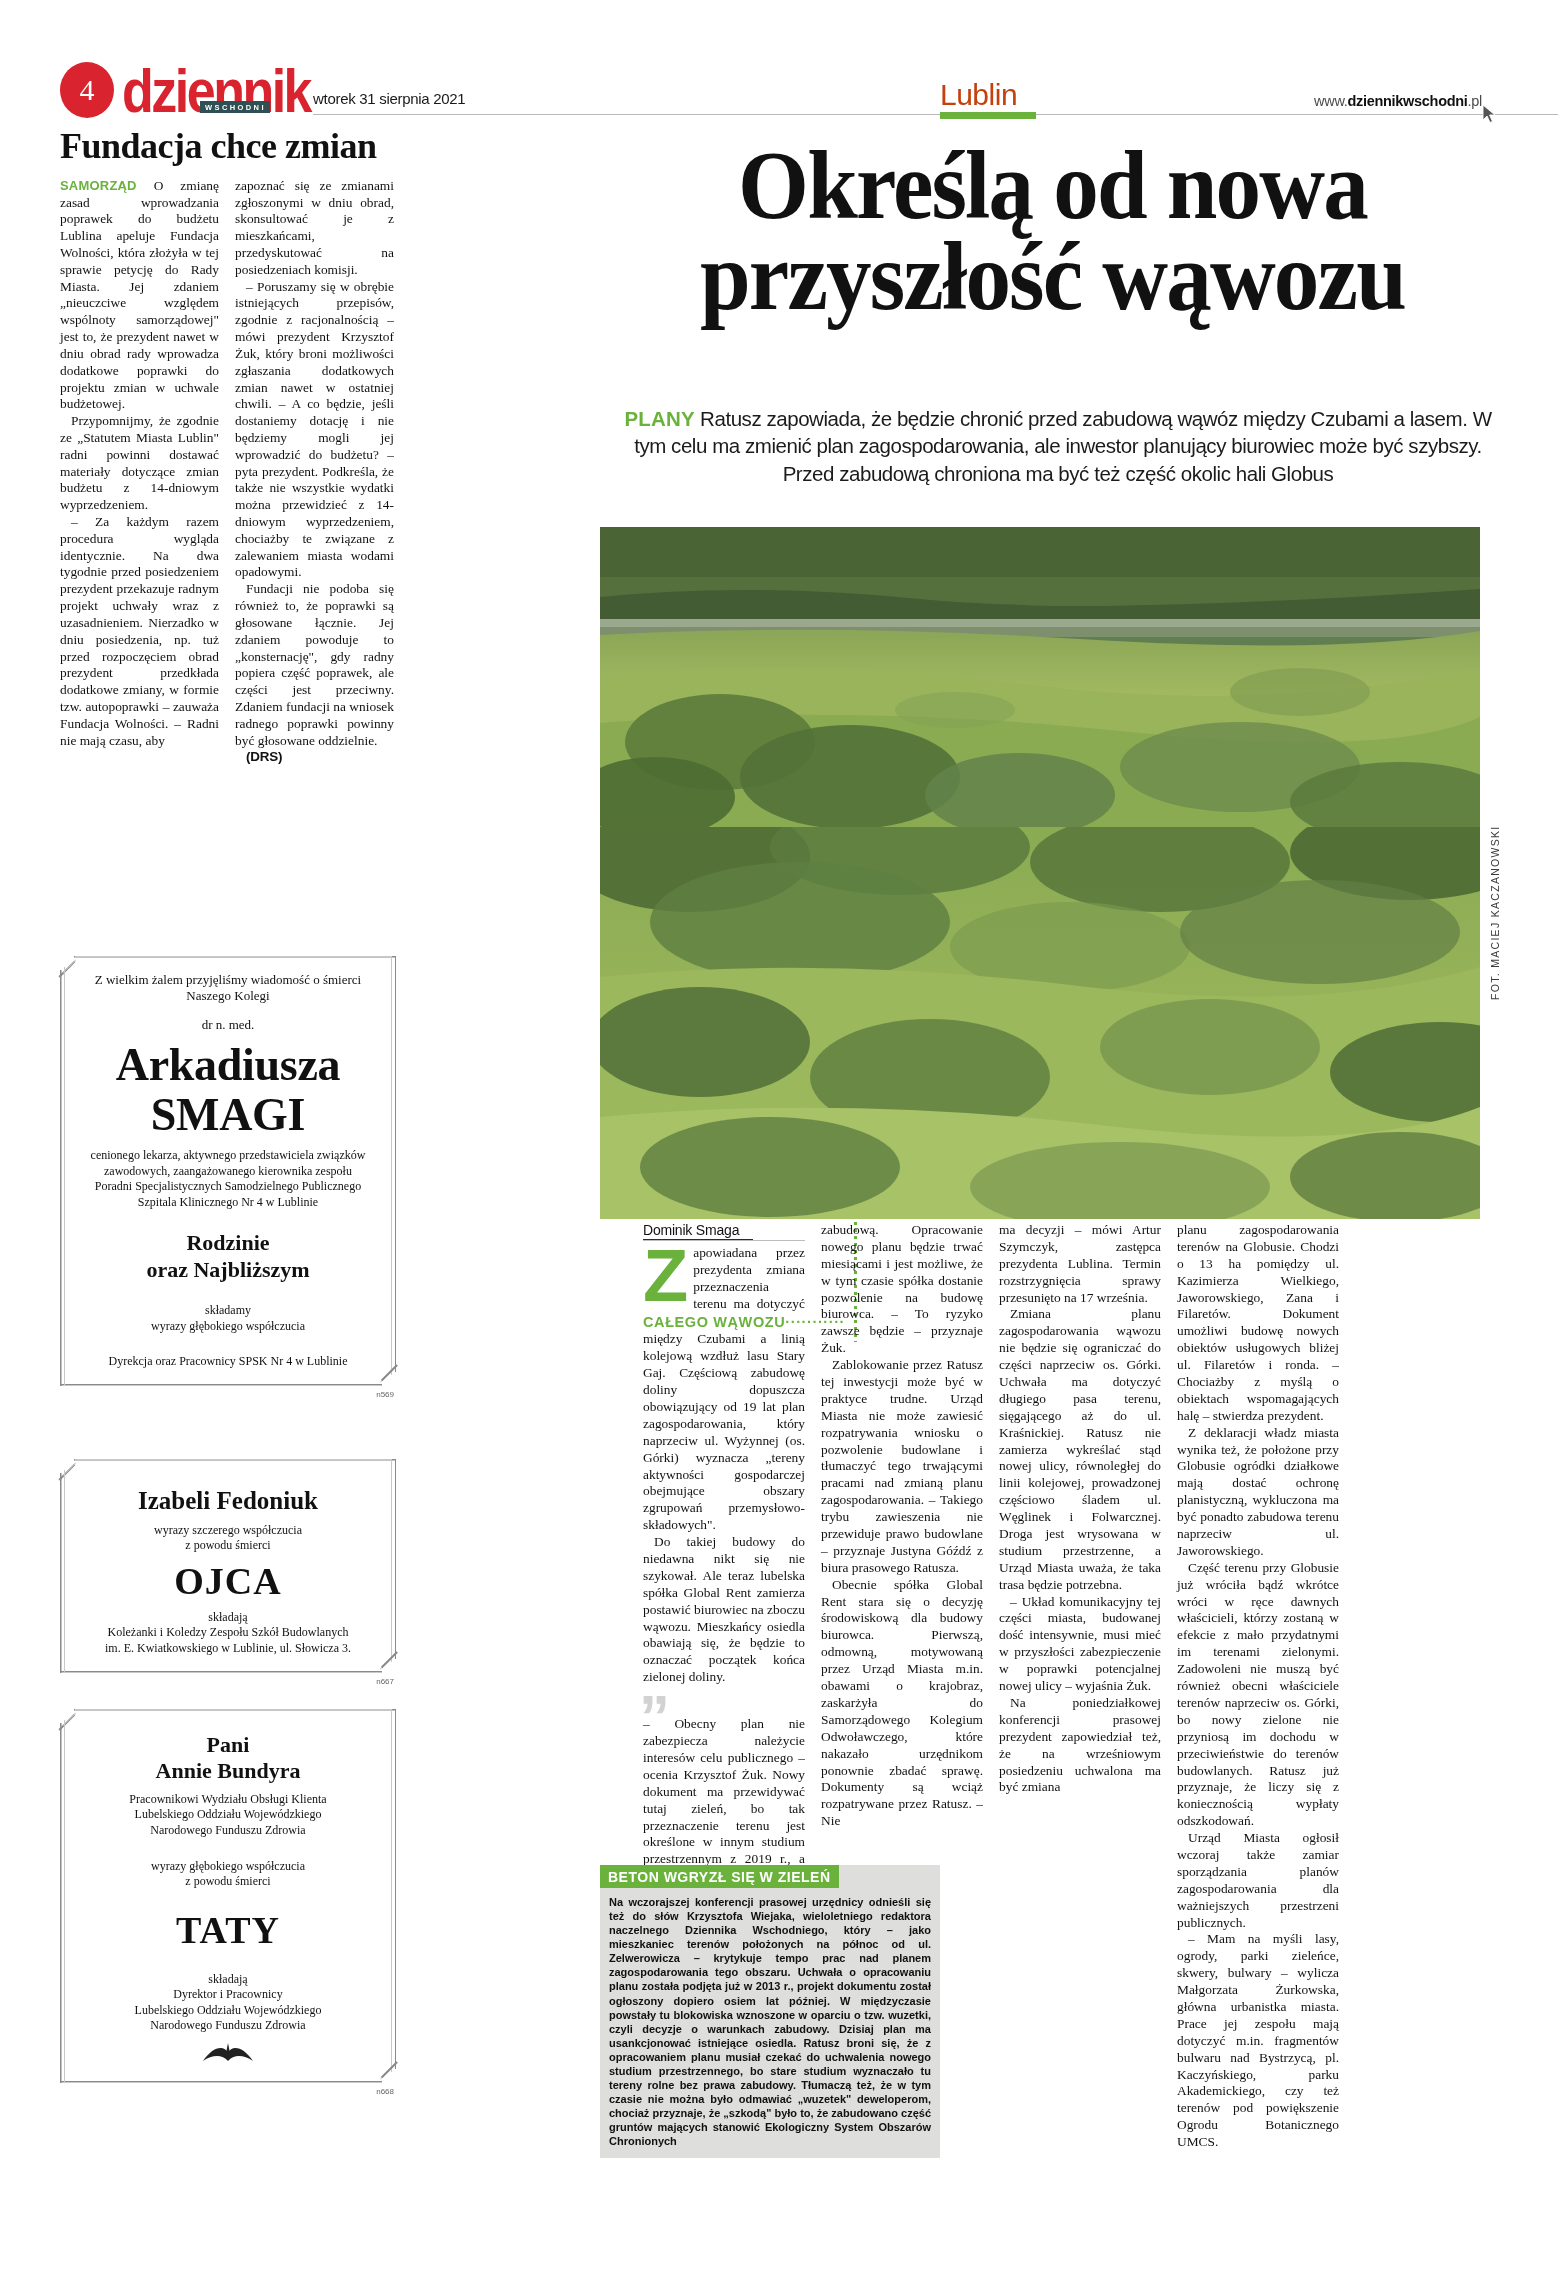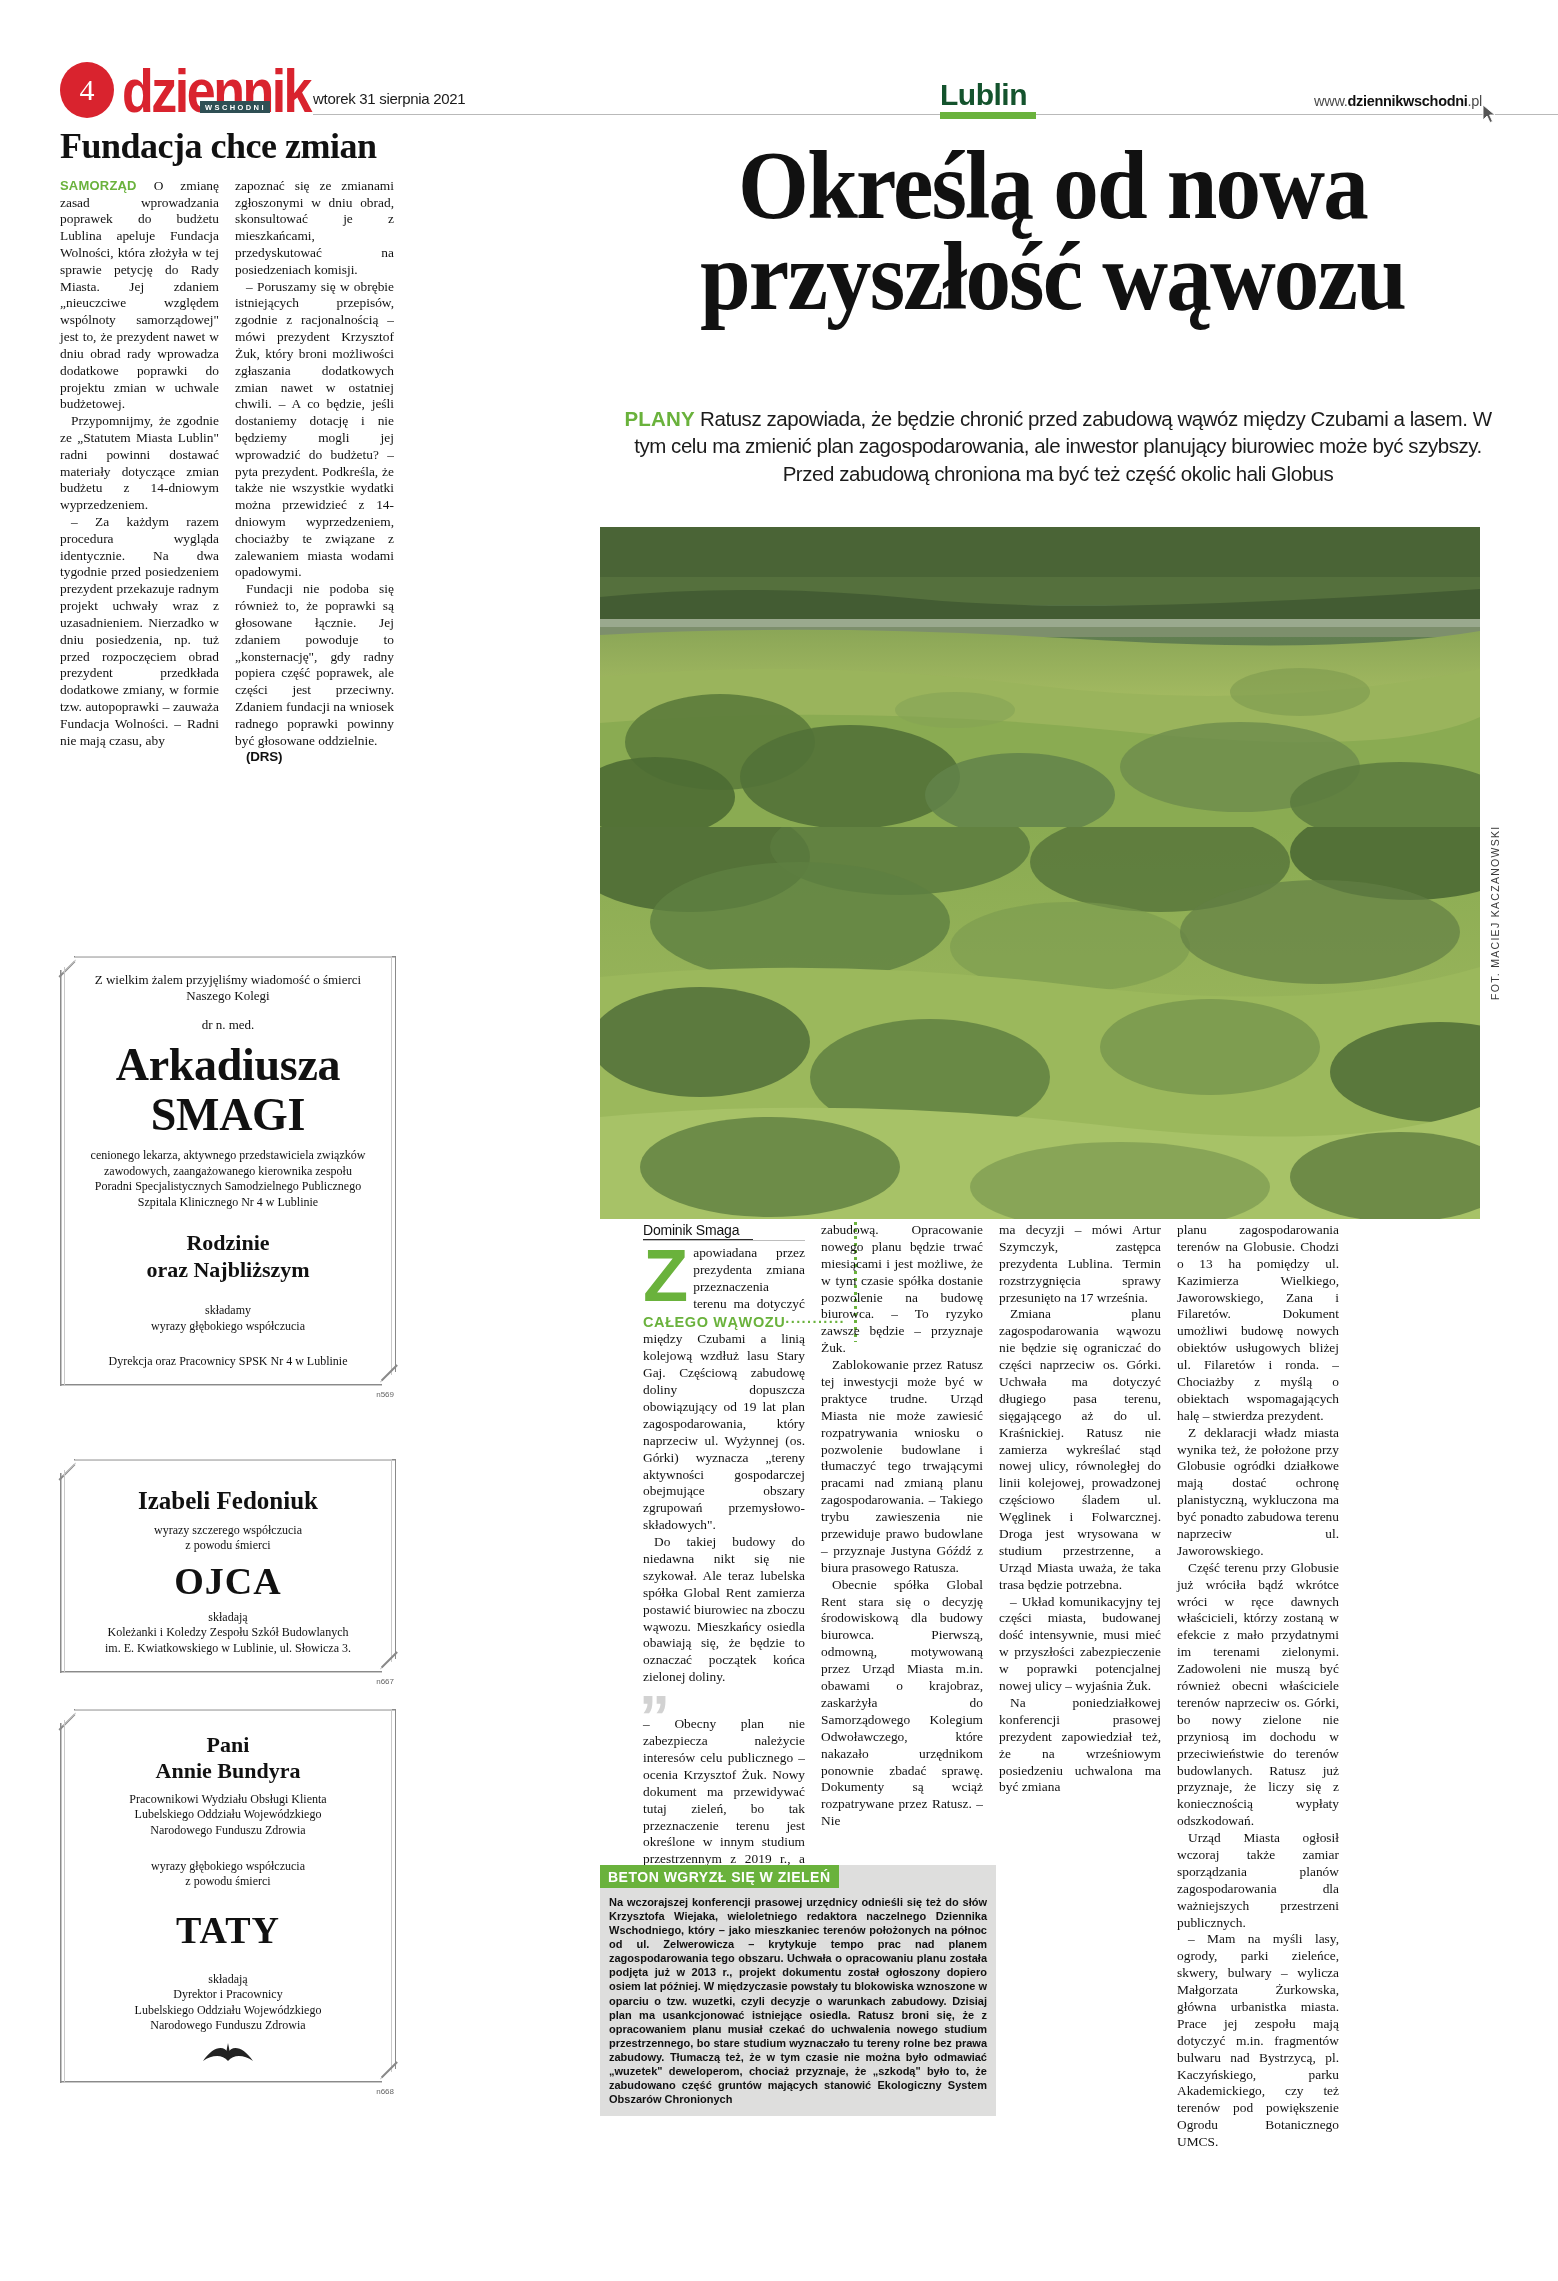--- a/index.html
+++ b/index.html
@@ -29,21 +29,21 @@
     background:#2f4f54;color:#fff;font-family:"Liberation Sans",sans-serif;
     font-size:7.5px;font-weight:bold;letter-spacing:2.4px;padding:2px 4px 1px 5px;
   }
   .issue-date{
     position:absolute;left:253px;top:28px;font-family:"Liberation Sans",sans-serif;
     font-size:15px;color:#1a1a1a;letter-spacing:-0.3px;
   }
   .rule-top{position:absolute;left:253px;top:52px;width:1247px;height:1px;background:#b9b9b9;}
   .section-title{
     position:absolute;left:880px;top:16px;font-family:"Liberation Sans",sans-serif;
-    font-size:30px;color:#14532d;font-weight:700;letter-spacing:-0.5px;
+    font-size:30px;color:#c2410c;font-weight:400;letter-spacing:-0.5px;
   }
   .section-underline{position:absolute;left:880px;top:50px;width:96px;height:7px;background:#6ab23c;}
   .site-url{
     position:absolute;right:18px;top:31px;font-family:"Liberation Sans",sans-serif;
     font-size:14.5px;color:#4a4a4a;letter-spacing:-0.3px;
   }
   .site-url b{color:#111;}
   .cursor-arrow{position:absolute;right:2px;top:42px;width:16px;height:20px;}
 
   
@@ -178,21 +178,21 @@
     font-family:"Liberation Sans",sans-serif;font-style:italic;font-weight:bold;
     font-size:17.5px;line-height:1.22;color:#6ab23c;letter-spacing:-0.4px;
   }
   .pullquote .qmark{
     position:absolute;left:-4px;top:-4px;font-size:62px;color:#d2d2d2;
     font-family:"Liberation Sans",sans-serif;font-style:normal;line-height:0.8;z-index:-1;
   }
 
   
   .graybox{
-    position:absolute;left:600px;top:1865px;width:396px;background:#dededd;
+    position:absolute;left:600px;top:1865px;width:340px;background:#dededd;
     padding:0 0 10px 0;box-sizing:border-box;
   }
   .graybox-head{
     background:#6ab23c;color:#fff;font-family:"Liberation Sans",sans-serif;
     font-weight:bold;font-size:14px;letter-spacing:0.5px;padding:4px 8px 3px 8px;
     display:inline-block;
   }
   .graybox-body{
     font-family:"Liberation Sans",sans-serif;font-size:11px;line-height:1.28;
     padding:7px 9px 0 9px;text-align:justify;hyphens:auto;-webkit-hyphens:auto;

